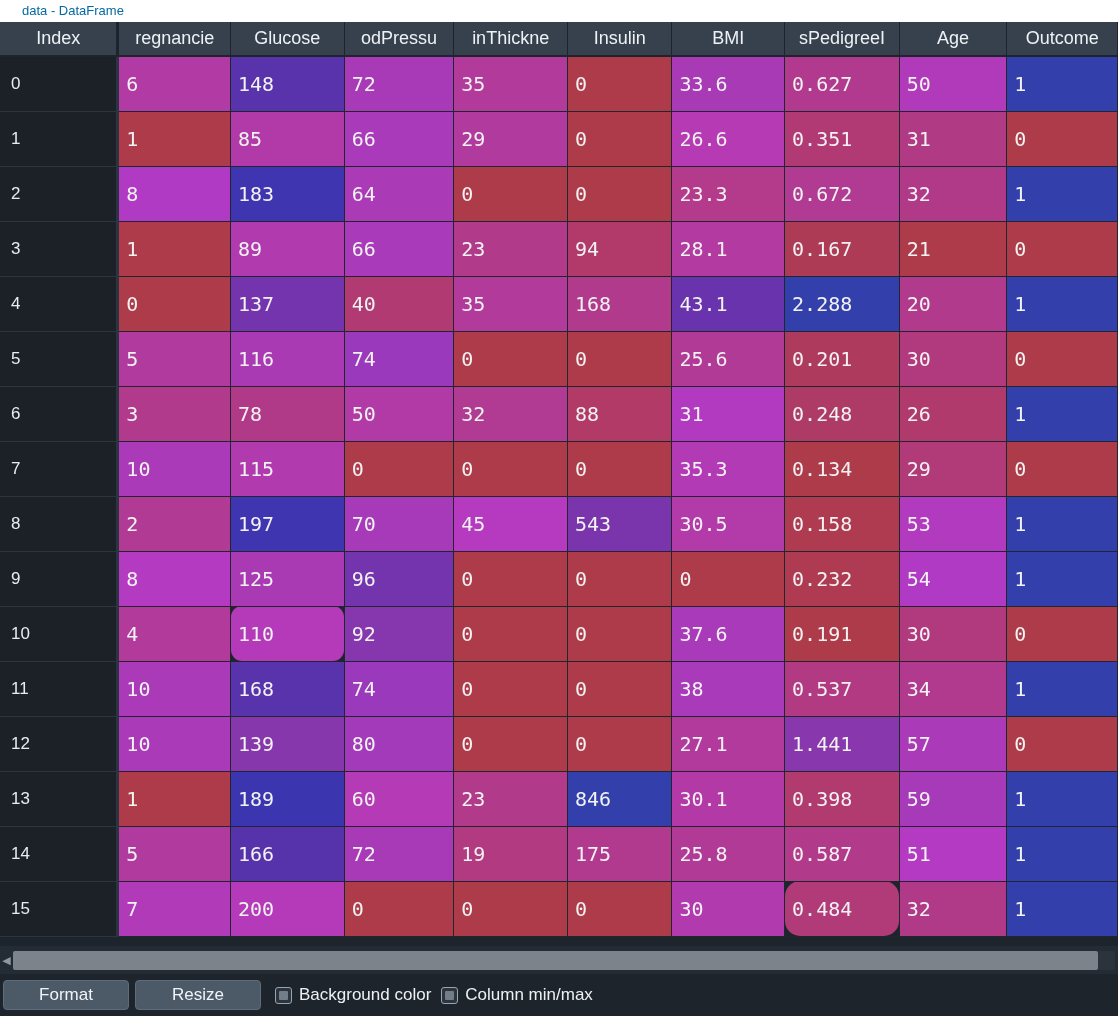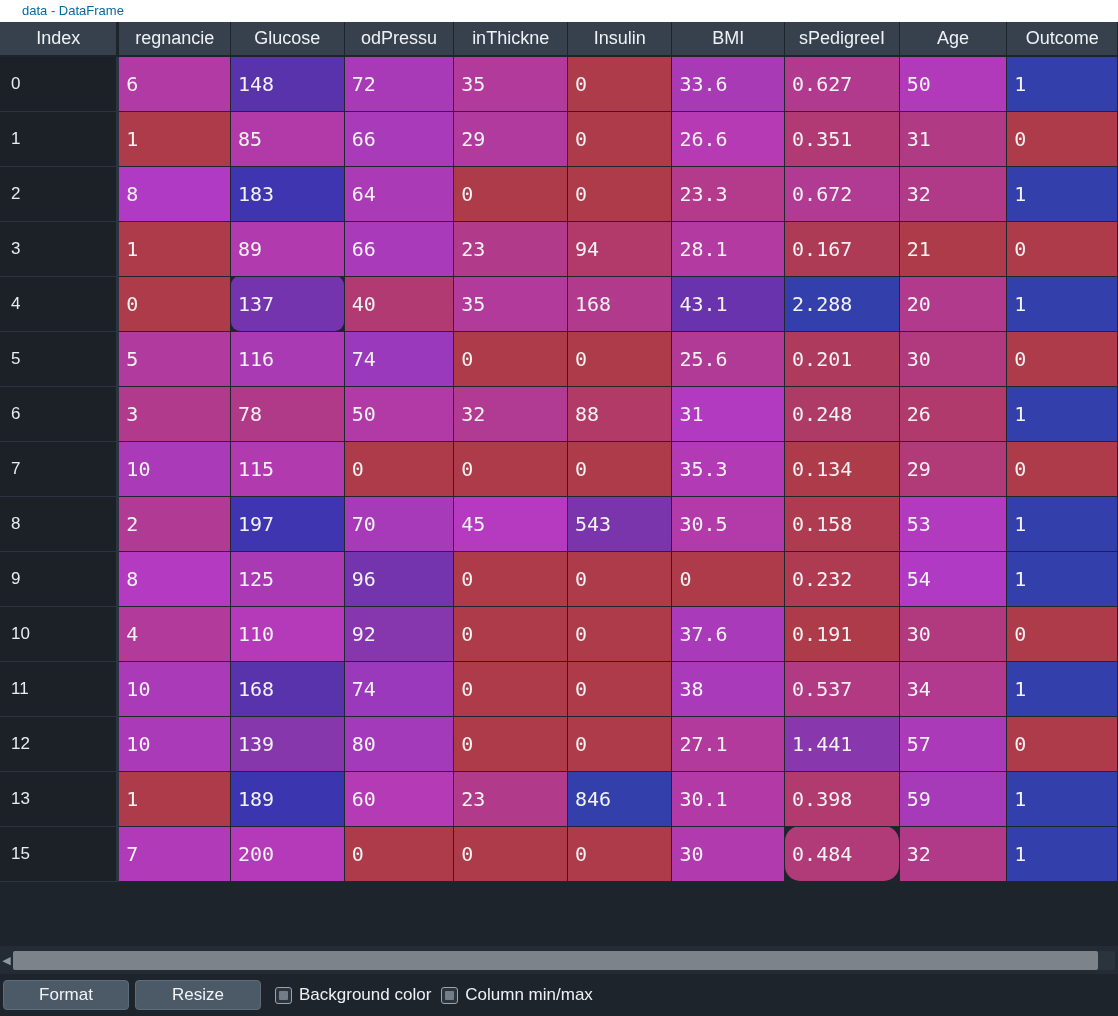--- a/index.html
+++ b/index.html
@@ -264,21 +264,21 @@
             <td style="background: rgb(177, 58, 138);">23</td>
             <td style="background: rgb(177, 58, 107);">94</td>
             <td style="background: rgb(178, 58, 161);">28.1</td>
             <td style="background: rgb(174, 59, 86);">0.167</td>
             <td style="background: rgb(174, 59, 74);">21</td>
             <td style="background: rgb(174, 59, 74);">0</td>
           </tr>
           <tr>
             <td class="idx">4</td>
             <td style="background: rgb(174, 59, 74);">0</td>
-            <td style="background: rgb(116, 52, 174); border-radius: 9px;">137</td>
+            <td style="background: rgb(116, 52, 174);">137</td>
             <td style="background: rgb(177, 58, 114);">40</td>
             <td style="background: rgb(177, 58, 155);">35</td>
             <td style="background: rgb(177, 58, 141);">168</td>
             <td style="background: rgb(104, 51, 173);">43.1</td>
             <td style="background: rgb(51, 64, 171);">2.288</td>
             <td style="background: rgb(177, 58, 140);">20</td>
             <td style="background: rgb(51, 64, 171);">1</td>
           </tr>
           <tr>
             <td class="idx">5</td>
@@ -336,21 +336,21 @@
             <td style="background: rgb(174, 59, 74);">0</td>
             <td style="background: rgb(174, 59, 74);">0</td>
             <td style="background: rgb(174, 59, 74);">0</td>
             <td style="background: rgb(174, 59, 82);">0.232</td>
             <td style="background: rgb(176, 58, 195);">54</td>
             <td style="background: rgb(51, 64, 171);">1</td>
           </tr>
           <tr>
             <td class="idx">10</td>
             <td style="background: rgb(177, 58, 155);">4</td>
-            <td style="background: rgb(180, 58, 185);">110</td>
+            <td style="background: rgb(180, 58, 185); border-radius: 11px;">110</td>
             <td style="background: rgb(135, 55, 173);">92</td>
             <td style="background: rgb(174, 59, 74);">0</td>
             <td style="background: rgb(174, 59, 74);">0</td>
             <td style="background: rgb(169, 58, 185);">37.6</td>
             <td style="background: rgb(174, 59, 74);">0.191</td>
             <td style="background: rgb(177, 58, 127);">30</td>
             <td style="background: rgb(174, 59, 74);">0</td>
           </tr>
           <tr>
             <td class="idx">11</td>
@@ -382,20 +382,32 @@
             <td style="background: rgb(59, 53, 176);">189</td>
             <td style="background: rgb(180, 58, 182);">60</td>
             <td style="background: rgb(177, 58, 138);">23</td>
             <td style="background: rgb(51, 64, 171);">846</td>
             <td style="background: rgb(179, 58, 166);">30.1</td>
             <td style="background: rgb(177, 58, 110);">0.398</td>
             <td style="background: rgb(167, 58, 184);">59</td>
             <td style="background: rgb(51, 64, 171);">1</td>
           </tr>
           <tr>
+            <td class="idx">14</td>
+            <td style="background: rgb(177, 58, 158);">5</td>
+            <td style="background: rgb(87, 51, 171);">166</td>
+            <td style="background: rgb(168, 58, 184);">72</td>
+            <td style="background: rgb(177, 58, 128);">19</td>
+            <td style="background: rgb(177, 58, 142);">175</td>
+            <td style="background: rgb(177, 58, 151);">25.8</td>
+            <td style="background: rgb(177, 58, 138);">0.587</td>
+            <td style="background: rgb(180, 58, 196);">51</td>
+            <td style="background: rgb(51, 64, 171);">1</td>
+          </tr>
+          <tr>
             <td class="idx">15</td>
             <td style="background: rgb(177, 58, 184);">7</td>
             <td style="background: rgb(180, 58, 185);">200</td>
             <td style="background: rgb(174, 59, 74);">0</td>
             <td style="background: rgb(174, 59, 74);">0</td>
             <td style="background: rgb(174, 59, 74);">0</td>
             <td style="background: rgb(178, 58, 175);">30</td>
             <td style="background: rgb(177, 58, 121); border-radius: 15px;">0.484</td>
             <td style="background: rgb(177, 58, 136);">32</td>
             <td style="background: rgb(51, 64, 171);">1</td>

